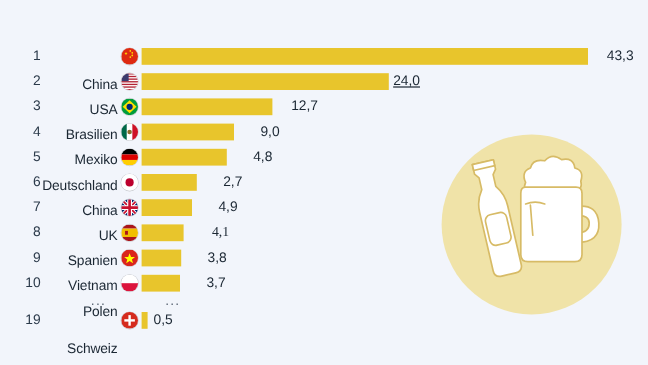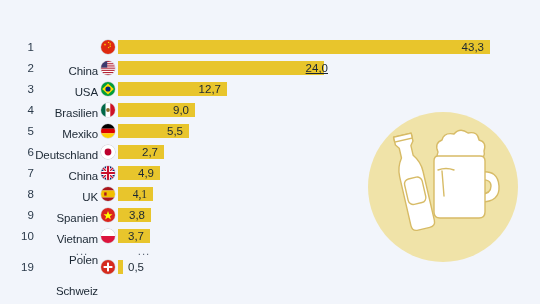--- a/index.html
+++ b/index.html
@@ -92,21 +92,21 @@
   }
   .val {
     position: absolute;
     top: 2px;
     height: 14px;
     line-height: 14px;
     font-size: 11.5px;
     color: #1b2733;
     white-space: nowrap;
   }
-  .val.inside { text-align: right; }
+  .val.inside { text-align: right; padding-left: 44px; }
 
   .ellipsis-row {
     position: absolute;
     left: 0;
     width: 540px;
     height: 14px;
   }
   .ell {
     position: absolute;
     font-size: 11.5px;
@@ -174,21 +174,21 @@
             <rect y="4.4" width="14" height="1.1"></rect>
             <rect y="6.6" width="14" height="1.1"></rect>
             <rect y="8.8" width="14" height="1.1"></rect>
             <rect y="11" width="14" height="1.1"></rect>
             <rect y="13.2" width="14" height="0.8"></rect>
           </g>
           <rect width="6.2" height="6.6" fill="#3c3b6e"></rect>
         </svg>
     </div>
     <div class="bar" style="width:206px;"></div>
-    <div class="val inside" style="left:128px;width:200px;text-decoration:underline;">24,0</div>
+    <div class="val inside" style="left:106px;width:200px;text-decoration:underline;">24,0</div>
   </div>
 
   <div class="row" style="top:80px;">
     <div class="rank">3</div>
     <div class="country">Brasilien</div>
     <div class="flag">
       <svg width="14" height="14" viewBox="0 0 14 14">
           <rect width="14" height="14" fill="#009c3b"></rect>
           <polygon points="7,1.6 12.8,7 7,12.4 1.2,7" fill="#ffdf00"></polygon>
           <circle cx="7" cy="7" r="2.6" fill="#002776"></circle>
@@ -217,21 +217,21 @@
     <div class="rank">5</div>
     <div class="country">Deutschland</div>
     <div class="flag">
       <svg width="14" height="14" viewBox="0 0 14 14">
           <rect width="14" height="4.7" fill="#000"></rect>
           <rect y="4.7" width="14" height="4.6" fill="#dd0000"></rect>
           <rect y="9.3" width="14" height="4.7" fill="#ffce00"></rect>
         </svg>
     </div>
     <div class="bar" style="width:71px;"></div>
-    <div class="val inside" style="left:118px;width:65px;">5,5</div>
+    <div class="val inside" style="left:118px;width:65px;">4,8</div>
   </div>
 
   <div class="row" style="top:143px;">
     <div class="rank">6</div>
     <div class="country">China</div>
     <div class="flag">
       <svg width="14" height="14" viewBox="0 0 14 14">
           <rect width="14" height="14" fill="#fff"></rect>
           <circle cx="7" cy="7" r="3.4" fill="#bc002d"></circle>
         </svg>

